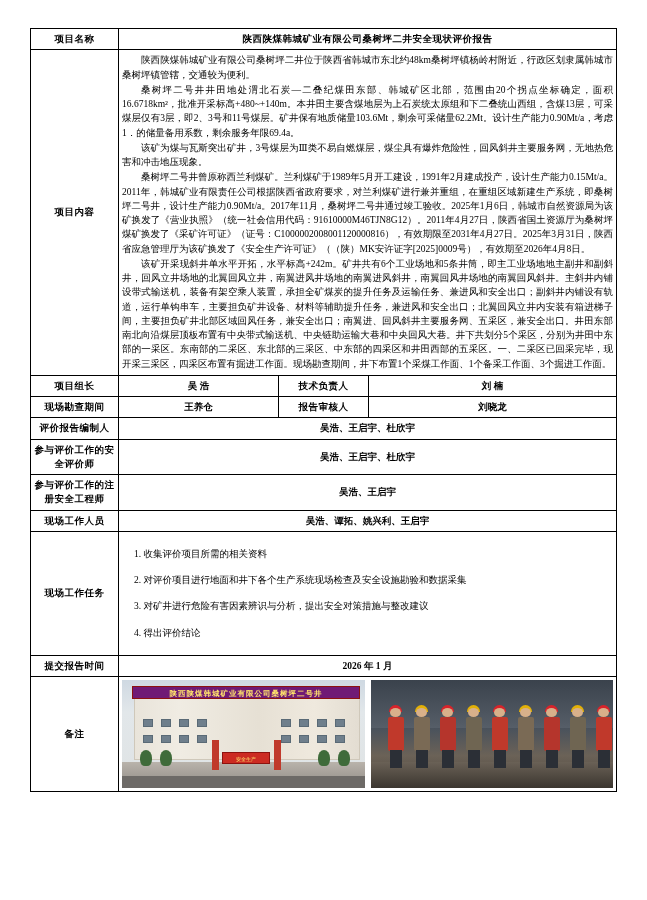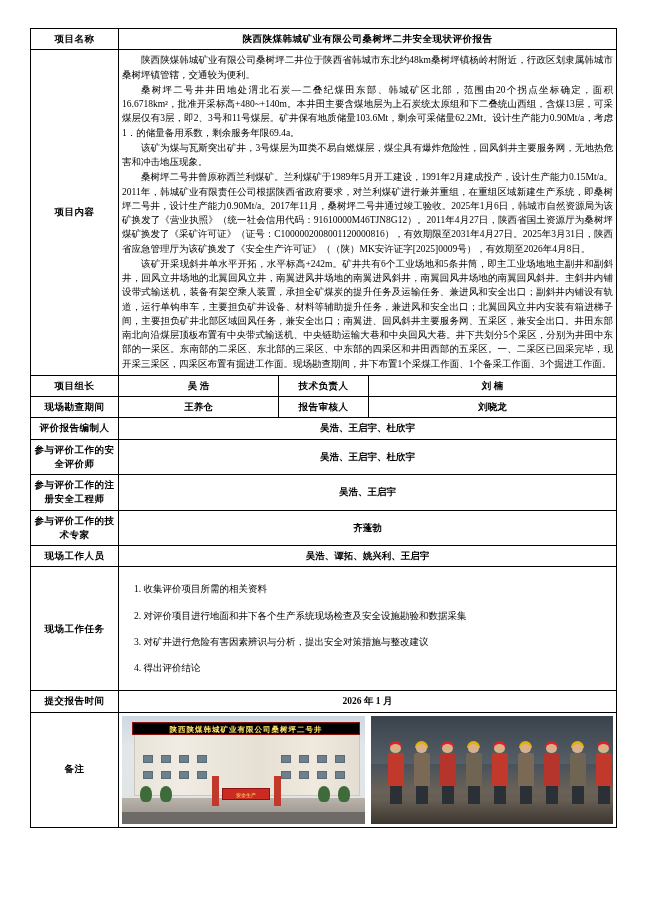--- a/index.html
+++ b/index.html
@@ -95,21 +95,21 @@
     position:absolute; left:12px; top:12px; width:226px; height:68px;
     background: linear-gradient(90deg,#e9e4da 0%, #f0ece3 20%, #e6e0d4 55%, #efe9de 80%, #e3ddd2 100%);
     border:1px solid #cfc8ba;
   }
   .pa-win {
     position:absolute; width:10px; height:8px;
     background:#6f7f8c; border:1px solid #5a6a76;
   }
   .pa-banner {
     position:absolute; left:10px; top:6px; width:228px; height:13px;
-    background:#000000; color:#ffe36b;
+    background:#701a75; color:#ffe36b;
     font-size:7.5px; font-weight:bold; text-align:center; line-height:13px;
     letter-spacing:1px;
     font-family:"Liberation Sans", sans-serif;
     border:1px solid #8d120f;
   }
   .pa-red-pillar {
     position:absolute; width:7px; height:30px; background:#c0392b; bottom:18px;
   }
   .pa-ground {
     position:absolute; left:0; bottom:0; width:100%; height:26px;
@@ -215,24 +215,20 @@
     <tr>
       <td class="label">参与评价工作的安全评价师</td>
       <td class="value-bold" colspan="3">吴浩、王启宇、杜欣宇</td>
     </tr>
 
     <tr>
       <td class="label">参与评价工作的注册安全工程师</td>
       <td class="value-bold" colspan="3">吴浩、王启宇</td>
     </tr>
 
-    <tr>
-      <td class="label">参与评价工作的技术专家</td>
-      <td class="value-bold" colspan="3">齐蓬勃</td>
-    </tr>
 
     <tr>
       <td class="label">现场工作人员</td>
       <td class="value-bold" colspan="3">吴浩、谭拓、姚兴利、王启宇</td>
     </tr>
 
     <tr>
       <td class="label">现场工作任务</td>
       <td class="tasks" colspan="3">
         <p>1. 收集评价项目所需的相关资料</p>

